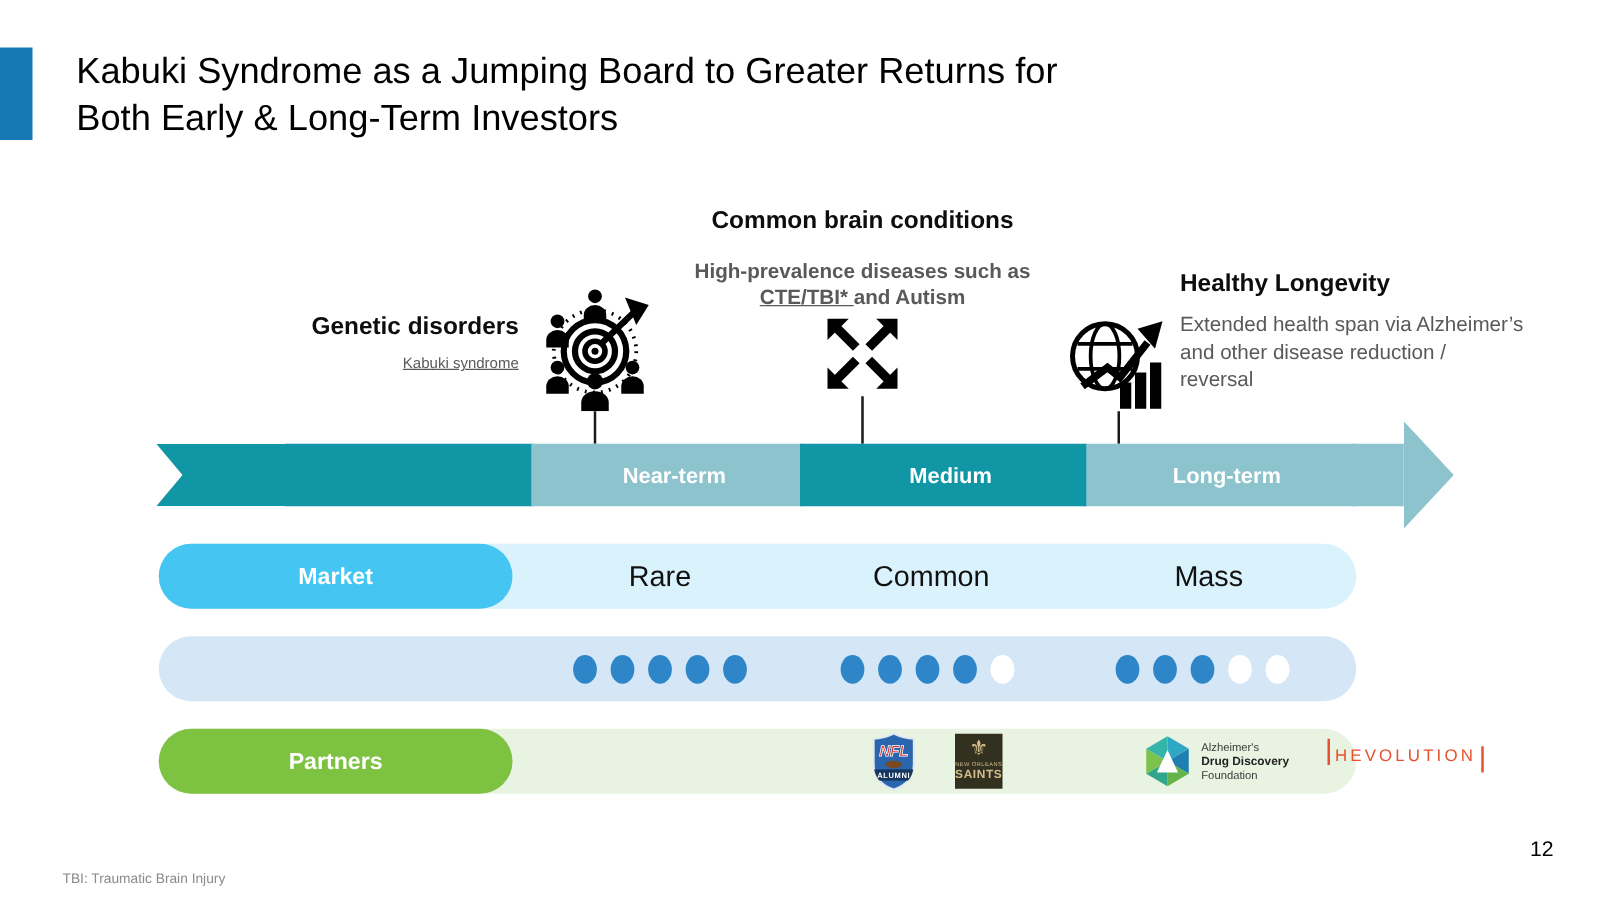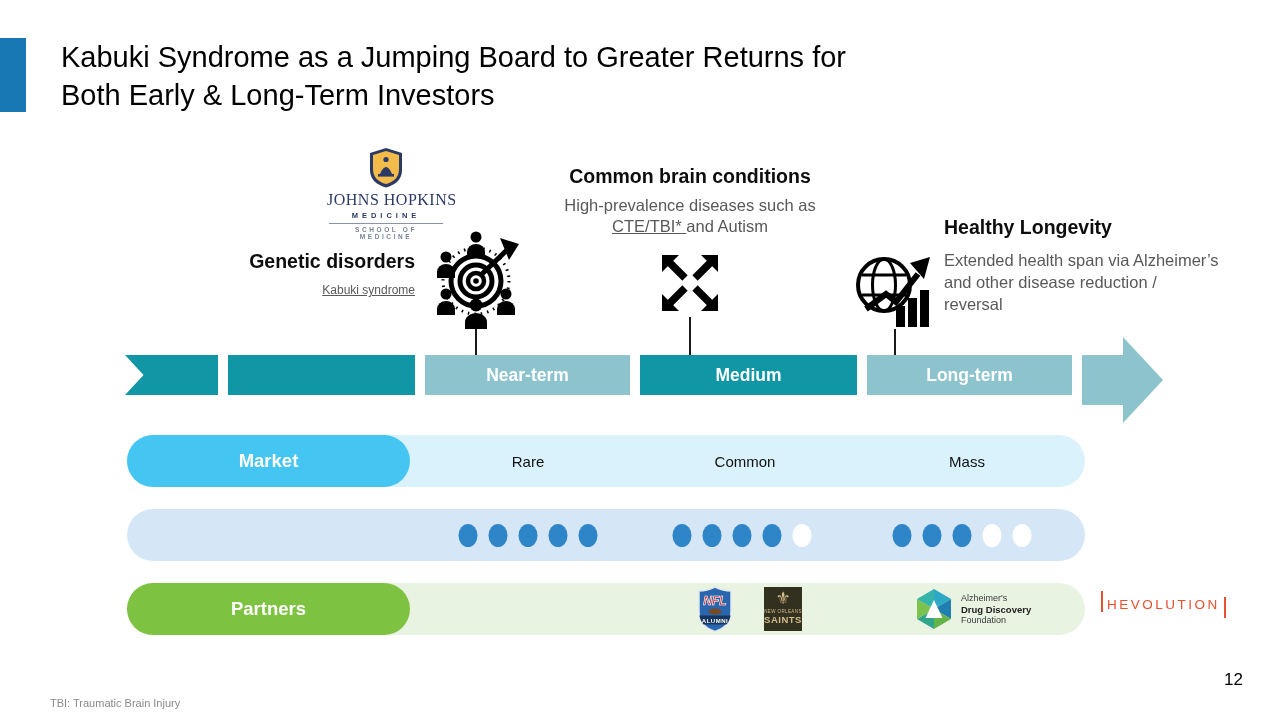--- a/index.html
+++ b/index.html
@@ -17,59 +17,59 @@
   .jhu-med{font-size:7.5px;font-weight:bold;letter-spacing:4px;color:#2c3a64;margin-top:2px;}
   .jhu-rule{height:1px;background:#8a93a9;margin:3px 2px 2px;}
   .jhu-school{font-size:6.5px;font-weight:bold;letter-spacing:2.6px;color:#7a8496;}
 
   
   .col-heading{font-size:19.5px;font-weight:bold;color:#0d0d0d;}
   .col-sub{font-size:16.5px;color:#595959;}
   .col-genetic{position:absolute;right:865px;top:250px;text-align:right;white-space:nowrap;margin-left:20px;}
   .col-genetic .col-link{display:inline-block;margin-top:10px;color:#595959;text-decoration:underline;font-size:12px;}
   .col-common{position:absolute;left:535px;top:165px;width:310px;text-align:center;}
-  .col-common .col-sub{margin-top:7px;line-height:21px;}
+  .col-common .col-sub{margin-top:19px;line-height:21px;font-weight:bold;}
   .col-common .u{text-decoration:underline;}
   .col-longevity{position:absolute;left:944px;top:216px;width:290px;}
   .col-longevity .col-sub{margin-top:10px;line-height:22px;width:275px;}
 
   
   .icon{position:absolute;}
   #icon-target{left:429px;top:231px;}
   #icon-expand{left:656px;top:249px;}
   #icon-globe{left:855px;top:246px;}
 
   
   .connector{position:absolute;width:2px;background:var(--connector,#1a1a1a);}
   #c1{left:475px;top:329px;height:26px;}
   #c2{left:689px;top:317px;height:38px;}
   #c3{left:894px;top:329px;height:26px;}
 
   
-  .seg{position:absolute;top:355px;height:40px;display:flex;align-items:center;justify-content:center;
-       color:#fff;font-weight:bold;font-size:17.5px;}
+  .seg{position:absolute;top:355px;height:50px;display:flex;align-items:center;justify-content:center;
+       color:#fff;font-weight:bold;font-size:17.5px;padding-left:12px;}
   .seg.dark{background:var(--teal-dark,#1196a6);}
   .seg.light{background:var(--teal-light,#8cc3cd);}
   #seg1{left:125px;width:93px;clip-path:polygon(0 0,100% 0,100% 100%,0 100%,20% 50%);}
   #seg2{left:228px;width:187px;}
   #seg3{left:425px;width:205px;}
   #seg4{left:640px;width:217px;}
   #seg5{left:867px;width:205px;}
   .arrow-body{position:absolute;left:1082px;top:355px;width:41px;height:50px;background:var(--teal-light,#8cc3cd);}
   .arrow-head{position:absolute;left:1123px;top:337px;width:40px;height:86px;background:var(--teal-light,#8cc3cd);
               clip-path:polygon(0 0,100% 50%,0 100%);}
 
   
   .row{position:absolute;left:127px;width:958px;height:52px;border-radius:26px;}
   .row-label{position:absolute;left:0;top:0;width:283px;height:52px;border-radius:26px;display:flex;
              align-items:center;justify-content:center;color:#fff;font-weight:bold;font-size:18.5px;}
   #row-market{top:435px;background:var(--market-bg,#daf2fc);}
   #row-market .row-label{background:var(--market-blue,#45c5f1);}
   .mv{position:absolute;top:0;height:52px;display:flex;align-items:center;transform:translateX(-50%);
-      font-size:15px;color:#111;}
+      font-size:23px;color:#111;}
   #mv0{left:401px;} #mv1{left:618px;} #mv2{left:840px;}
 
   #row-pricing{top:509px;background:var(--pricing-bg,#d5e7f6);}
   #row-pricing .row-label{background:var(--pricing-blue,#2e86c9);}
   .dot-group{position:absolute;top:0;height:52px;display:flex;align-items:center;gap:11px;transform:translateX(-50%);}
   #dg0{left:401px;} #dg1{left:615px;} #dg2{left:835px;}
   .dot{width:19px;height:23px;border-radius:50%;}
   .dot.filled{background:var(--pricing-blue,#2e86c9);}
   .dot.empty{background:#fff;}
 
@@ -85,52 +85,39 @@
   .kabuki-l3{font-size:8.5px;letter-spacing:2px;color:#6b8f95;margin-top:2px;}
   .logo-nfl{left:571px;top:3px;}
   .logo-saints{left:637px;top:4px;width:38px;height:44px;background:#32301f;flex-direction:column;
                justify-content:flex-start;color:#d5bd8e;text-align:center;display:flex;align-items:center;}
   .saints-fleur{font-size:17px;line-height:1;margin-top:3px;}
   .saints-city{font-size:4.5px;letter-spacing:.4px;margin-top:2px;}
   .saints-name{font-size:9.5px;font-weight:bold;letter-spacing:.5px;}
   .logo-addf{left:788px;top:5px;gap:8px;}
   .addf-text{line-height:11px;color:#3a3a3a;font-size:9px;}
   .addf-l2{font-weight:bold;font-size:9.5px;color:#222;}
-  .logo-hevolution{position:absolute;left:1101px;top:594px;display:flex;align-items:center;
+  .logo-hevolution{position:absolute;left:1062px;top:594px;display:flex;align-items:center;
                    color:var(--hevolution-red,#e8502e);}
   .hev-bar{width:2px;height:21px;background:var(--hevolution-red,#e8502e);}
   .hev-bar.l{margin-right:4px;transform:translateY(-3px);}
   .hev-bar.r{margin-left:4px;transform:translateY(3px);}
   .hev-text{font-size:13.5px;letter-spacing:2.5px;font-weight:400;}
 
   
   .footnote{position:absolute;left:14px;top:697px;font-size:11px;color:#8a8a8a;margin-left:36px;}
   .page-number{position:absolute;left:1224px;top:670px;font-size:17px;color:#000;}
 </style>
 </head>
 <body>
 
 <div class="slide">
 
   <div class="accent-bar"></div>
   <h1 class="title"><span>Kabuki Syndrome as a Jumping Board to Greater Returns for</span><br><span>Both Early &amp; Long-Term Investors</span></h1>
 
-  <div class="jhu">
-    <svg width="36" height="42" viewBox="0 0 36 42">
-      <path d="M18,1 L34,6 L34,23 C34,33 27,38 18,40.5 C9,38 2,33 2,23 L2,6 Z" fill="#2b3a64"></path>
-      <path d="M18,4 L31,8 L31,22 C31,30.5 25.5,35 18,37 C10.5,35 5,30.5 5,22 L5,8 Z" fill="#f3bb4a"></path>
-      <circle cx="18" cy="12.5" r="2.6" fill="#2b3a64"></circle>
-      <path d="M12,27 Q18,13 24,27 Z" fill="#2b3a64"></path>
-      <rect x="10" y="27" width="16" height="2.6" fill="#2b3a64"></rect>
-    </svg>
-    <div class="jhu-name">JOHNS HOPKINS</div>
-    <div class="jhu-med">MEDICINE</div>
-    <div class="jhu-rule"></div>
-    <div class="jhu-school">SCHOOL OF MEDICINE</div>
-  </div>
 
   <div class="col-genetic">
     <div class="col-heading">Genetic disorders</div>
     <a class="col-link">Kabuki syndrome</a>
   </div>
 
   <div class="col-common">
     <div class="col-heading">Common brain conditions</div>
     <div class="col-sub"><span>High-prevalence diseases such as </span><span class="u">CTE/TBI* </span><span>and Autism</span></div>
   </div>

